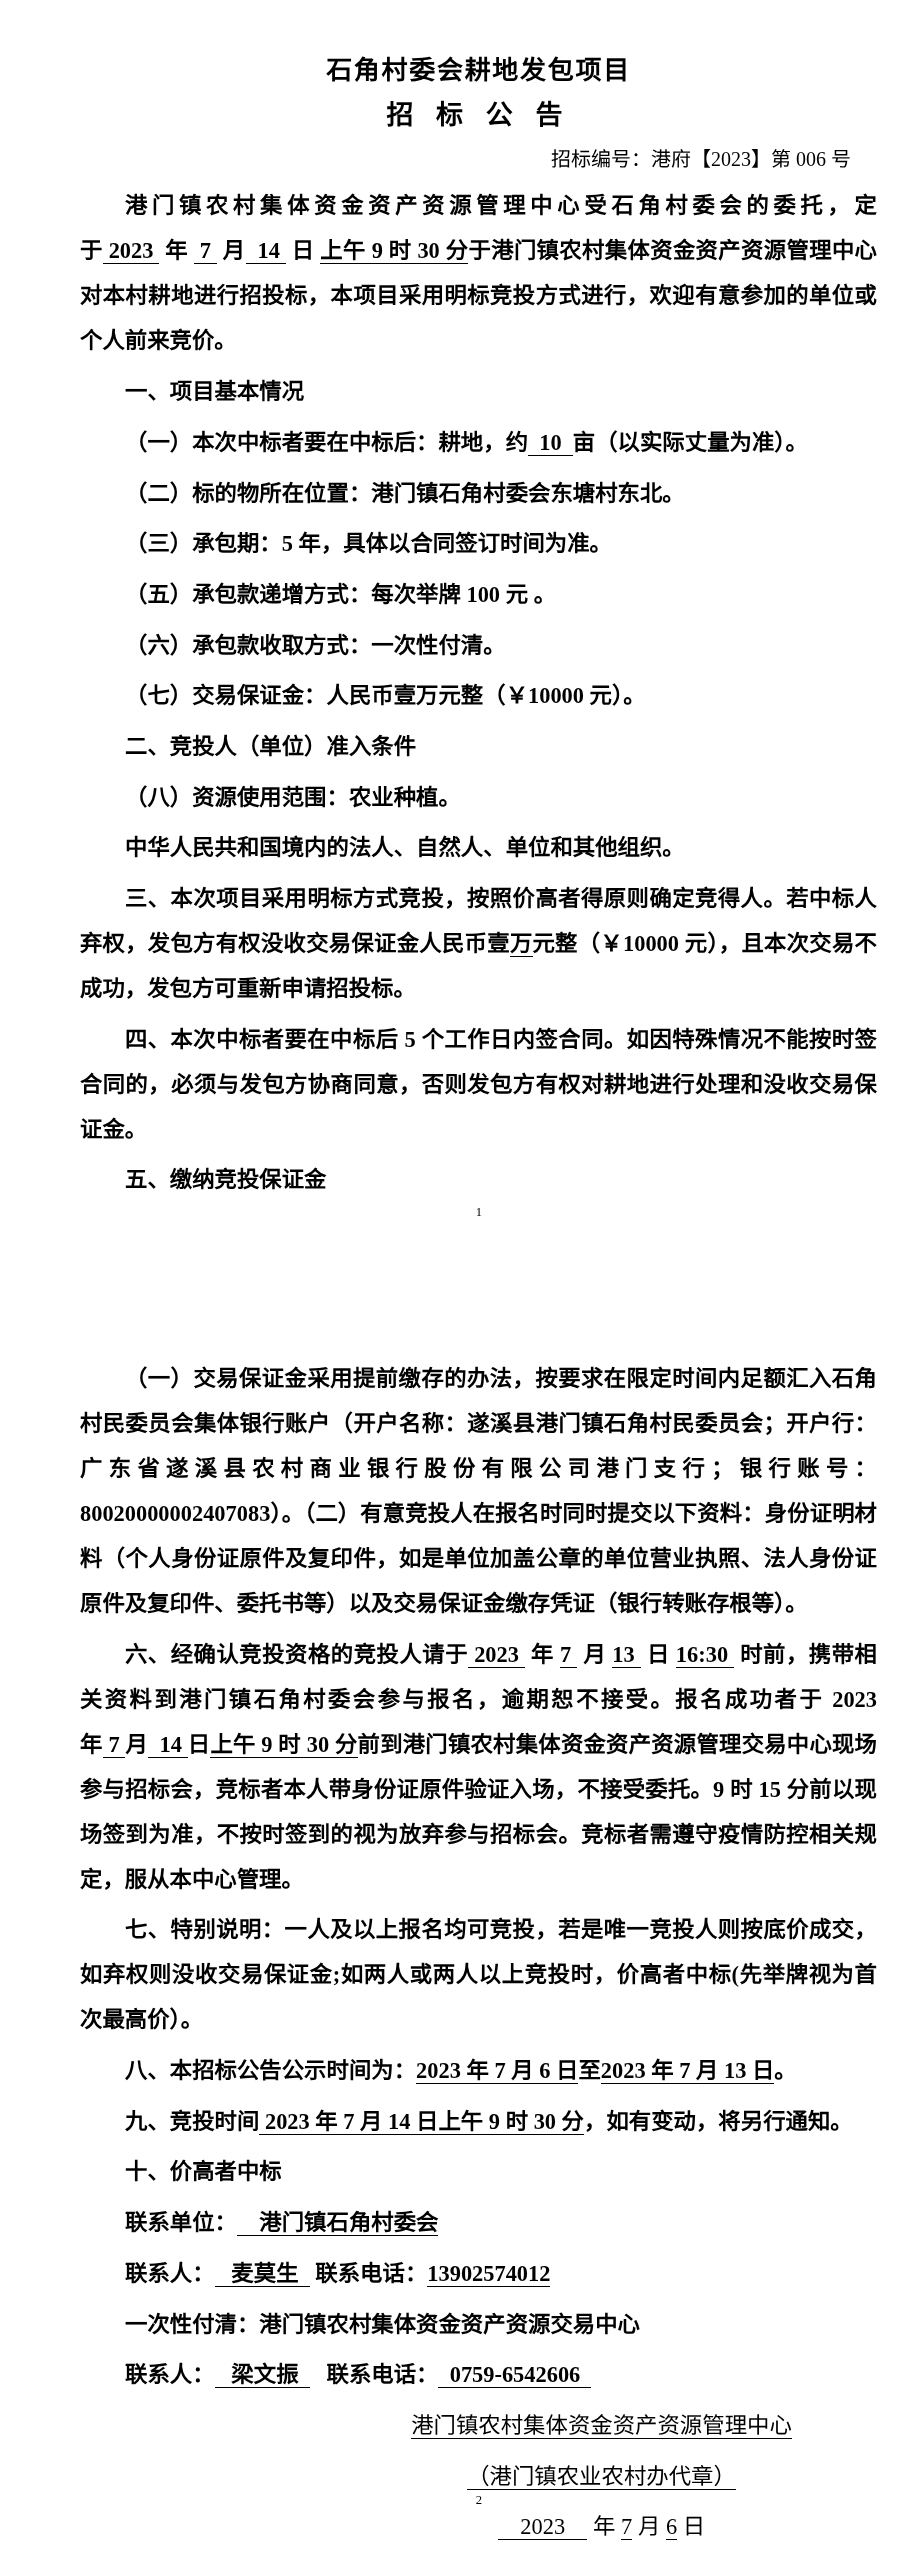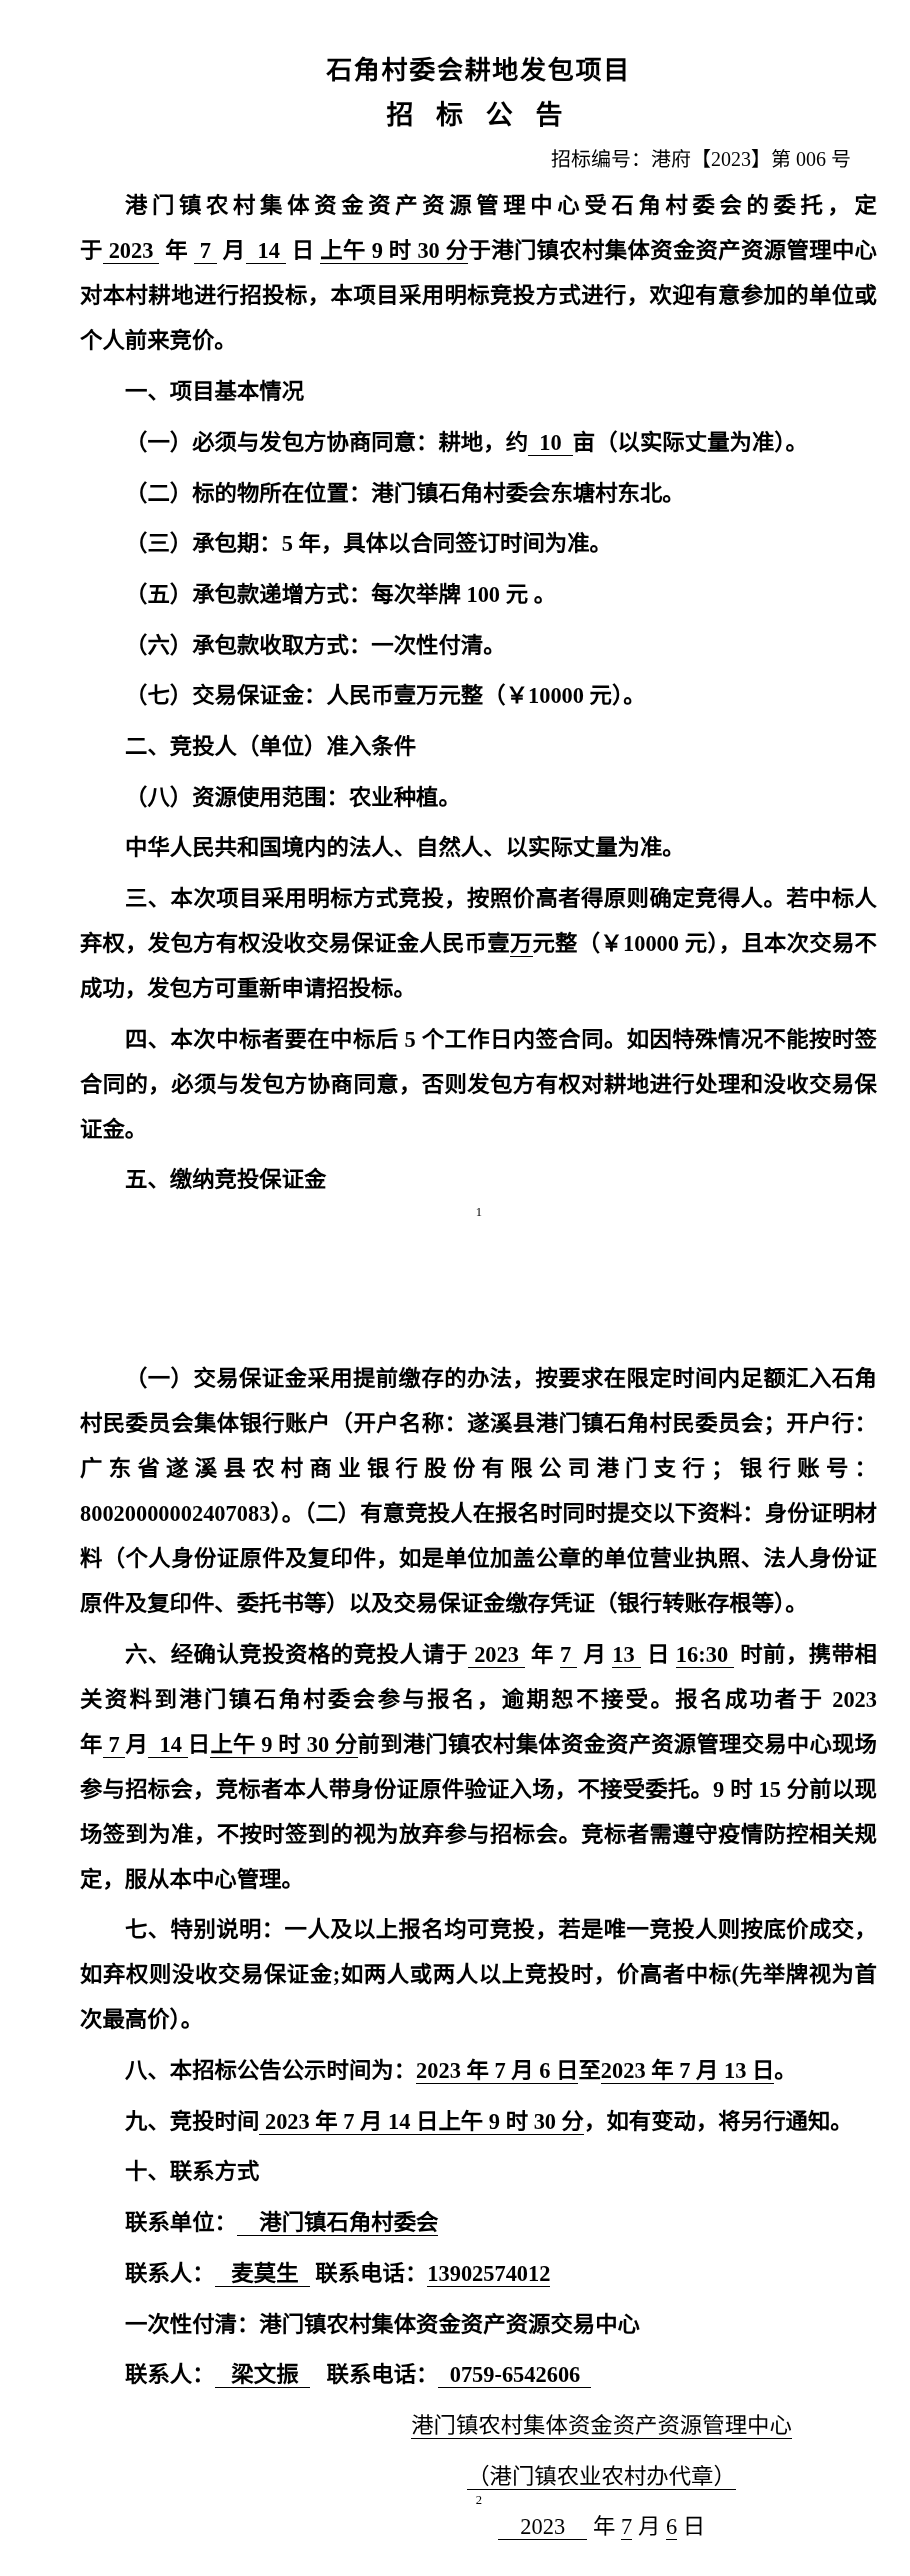--- a/index.html
+++ b/index.html
@@ -43,44 +43,44 @@
 
 <div class="doc">
 
   <section class="page page1">
     <h1 class="title">石角村委会耕地发包项目</h1>
     <h2 class="subtitle">招 标 公 告</h2>
     <div class="refline">招标编号：港府【2023】第 006 号</div>
     <div class="bodytext">
         <p class="para indent"><span>港门镇农村集体资金资产资源管理中心受石角村委会的委托，定于</span><span class="u">&nbsp;2023&nbsp;</span><span>&nbsp;年&nbsp;</span><span class="u">&nbsp;7&nbsp;</span><span>&nbsp;月</span><span class="u">&nbsp;&nbsp;14&nbsp;</span><span>&nbsp;日&nbsp;</span><span class="u">上午 9 时 30 分</span><span>于港门镇农村集体资金资产资源管理中心对本村耕地进行招投标，本项目采用明标竞投方式进行，欢迎有意参加的单位或个人前来竞价。</span></p>
         <p class="para indent"><span>一、项目基本情况</span></p>
-        <p class="para indent"><span>（一）必须与发包方协商同意：耕地，约</span><span class="u">&nbsp;&nbsp;10&nbsp;&nbsp;</span><span>亩（以实际丈量为准）。</span></p>
+        <p class="para indent"><span>（一）本次中标者要在中标后：耕地，约</span><span class="u">&nbsp;&nbsp;10&nbsp;&nbsp;</span><span>亩（以实际丈量为准）。</span></p>
         <p class="para indent"><span>（二）标的物所在位置：港门镇石角村委会东塘村东北。</span></p>
         <p class="para indent"><span>（三）承包期：5 年，具体以合同签订时间为准。</span></p>
         <p class="para indent"><span>（五）承包款递增方式：每次举牌 100 元 。</span></p>
         <p class="para indent"><span>（六）承包款收取方式：一次性付清。</span></p>
         <p class="para indent"><span>（七）交易保证金：人民币壹万元整（￥10000 元）。</span></p>
         <p class="para indent"><span>二、竞投人（单位）准入条件</span></p>
         <p class="para indent"><span>（八）资源使用范围：农业种植。</span></p>
-        <p class="para indent"><span>中华人民共和国境内的法人、自然人、以实际丈量为准。</span></p>
+        <p class="para indent"><span>中华人民共和国境内的法人、自然人、单位和其他组织。</span></p>
         <p class="para indent"><span>三、本次项目采用明标方式竞投，按照价高者得原则确定竞得人。若中标人弃权，发包方有权没收交易保证金人民币壹</span><span class="u">万</span><span>元整（￥10000 元），且本次交易不成功，发包方可重新申请招投标。</span></p>
         <p class="para indent"><span>四、本次中标者要在中标后 5 个工作日内签合同。如因特殊情况不能按时签合同的，必须与发包方协商同意，否则发包方有权对耕地进行处理和没收交易保证金。</span></p>
         <p class="para indent"><span>五、缴纳竞投保证金</span></p>
       </div>
     <div class="pageno">1</div>
   </section>
 
   <section class="page page2">
     <div class="bodytext">
         <p class="para indent"><span>（一）交易保证金采用提前缴存的办法，按要求在限定时间内足额汇入石角村民委员会集体银行账户（开户名称：遂溪县港门镇石角村民委员会；开户行：广东省遂溪县农村商业银行股份有限公司港门支行；银行账号：80020000002407083）。（二）有意竞投人在报名时同时提交以下资料：身份证明材料（个人身份证原件及复印件，如是单位加盖公章的单位营业执照、法人身份证原件及复印件、委托书等）以及交易保证金缴存凭证（银行转账存根等）。</span></p>
         <p class="para indent"><span>六、经确认竞投资格的竞投人请于</span><span class="u">&nbsp;2023&nbsp;</span><span>&nbsp;年&nbsp;</span><span class="u">7&nbsp;</span><span>&nbsp;月&nbsp;</span><span class="u">13&nbsp;</span><span>&nbsp;日&nbsp;</span><span class="u">16:30&nbsp;</span><span>&nbsp;时前，携带相关资料到港门镇石角村委会参与报名，逾期恕不接受。报名成功者于 2023 年</span><span class="u">&nbsp;7&nbsp;</span><span>月</span><span class="u">&nbsp;&nbsp;14&nbsp;</span><span>日</span><span class="u">上午 9 时 30 分</span><span>前到港门镇农村集体资金资产资源管理交易中心现场参与招标会，竞标者本人带身份证原件验证入场，不接受委托。9 时 15 分前以现场签到为准，不按时签到的视为放弃参与招标会。竞标者需遵守疫情防控相关规定，服从本中心管理。</span></p>
         <p class="para indent"><span>七、特别说明：一人及以上报名均可竞投，若是唯一竞投人则按底价成交，如弃权则没收交易保证金;如两人或两人以上竞投时，价高者中标(先举牌视为首次最高价）。</span></p>
         <p class="para indent"><span>八、本招标公告公示时间为：</span><span class="u">2023 年 7 月 6 日</span><span>至</span><span class="u">2023 年 7 月 13 日</span><span>。</span></p>
         <p class="para indent"><span>九、竞投时间</span><span class="u">&nbsp;2023 年 7 月 14 日上午 9 时 30 分</span><span>，如有变动，将另行通知。</span></p>
-        <p class="para indent"><span>十、联系方式</span></p>
+        <p class="para indent"><span>十、价高者中标</span></p>
         <p class="para indent"><span>联系单位：</span><span class="u">&nbsp;&nbsp;&nbsp;&nbsp;港门镇石角村委会</span></p>
         <p class="para indent"><span>联系人：</span><span class="u">&nbsp;&nbsp;&nbsp;麦莫生&nbsp;&nbsp;</span><span>&nbsp;联系电话：</span><span class="u">13902574012</span></p>
         <p class="para indent"><span>一次性付清：港门镇农村集体资金资产资源交易中心</span></p>
         <p class="para indent"><span>联系人：</span><span class="u">&nbsp;&nbsp;&nbsp;梁文振&nbsp;&nbsp;</span><span>&nbsp;&nbsp;&nbsp;联系电话：</span><span class="u">&nbsp;&nbsp;0759-6542606&nbsp;&nbsp;</span></p>
         <p class="para closing"><span class="u">港门镇农村集体资金资产资源管理中心</span></p>
         <p class="para closing"><span class="u">（港门镇农业农村办代章）</span></p>
         <p class="para closing"><span class="u">&nbsp;&nbsp;&nbsp;&nbsp;2023&nbsp;&nbsp;&nbsp;&nbsp;</span><span>&nbsp;年&nbsp;</span><span class="u">7</span><span>&nbsp;月&nbsp;</span><span class="u">6</span><span>&nbsp;日</span></p>
       </div>
     <div class="pageno">2</div>
   </section>

